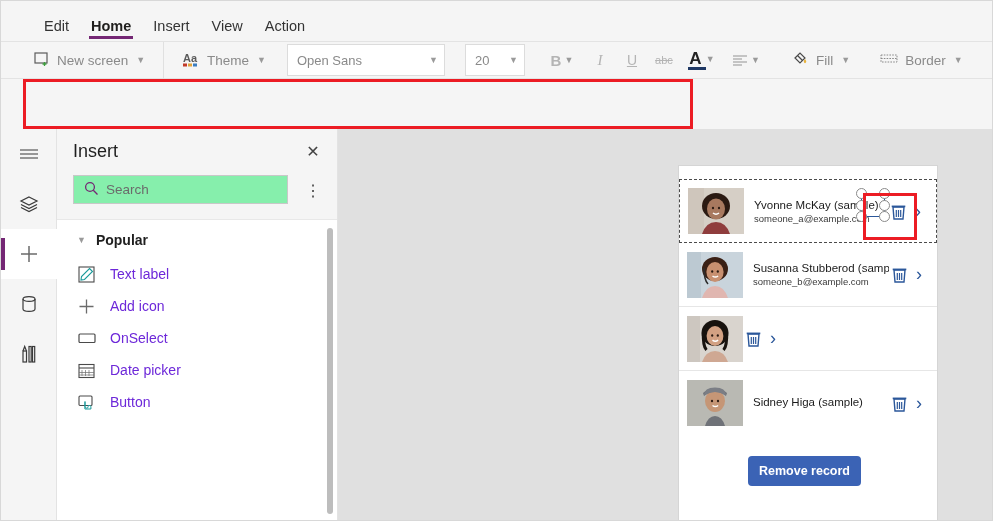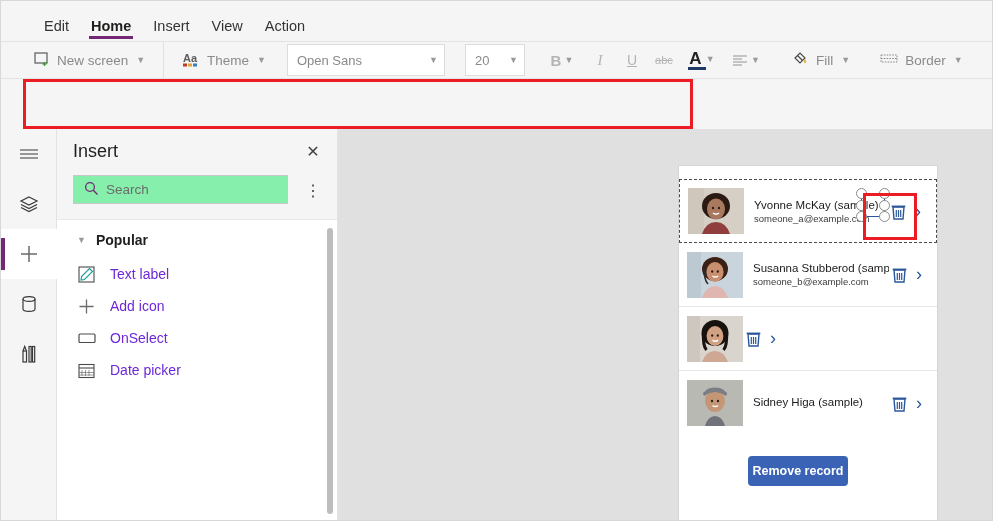--- a/index.html
+++ b/index.html
@@ -210,21 +210,21 @@
   .handle {
     position: absolute; width: 11px; height: 11px; border-radius: 50%;
     background: #ffffff; border: 1px solid #8a8a8a;
   }
   .red-box-icon {
     position: absolute; left: 862px; top: 192px; width: 54px; height: 47px;
     border: 3px solid #ec1c24; pointer-events: none; z-index: 30;
   }
 
   .remove-btn {
-    position: absolute; left: 69px; top: 290px; width: 100px; height: 30px;
+    position: absolute; left: 69px; top: 290px; width: 113px; height: 30px;
     background: #3b63b5; color: #fff; font-size: 12.5px; font-weight: bold;
     display: flex; align-items: center; justify-content: center;
     border-radius: 4px; cursor: pointer;
   }
 </style>
 </head>
 <body>
 
 <div id="app">
 
@@ -451,20 +451,29 @@
           <span class="ins-icon">
             <svg width="17" height="17" viewBox="0 0 17 17">
               <rect x="1" y="2.5" width="15" height="13" fill="none" stroke="#4a4a4a" stroke-width="1.1"></rect>
               <path d="M1 6h15" stroke="#4a4a4a" stroke-width="1.1"></path>
               <path d="M4 8v6M7.5 8v6M11 8v6M1 10.5h15M1 13h15" stroke="#6b6b6b" stroke-width="0.7"></path>
             </svg>
           </span>
           <span>Date picker</span>
         </div>
 
+        <div class="ins-item">
+          <span class="ins-icon">
+            <svg width="17" height="17" viewBox="0 0 17 17">
+              <rect x="1" y="2" width="13" height="9.5" rx="1" fill="none" stroke="#4a4a4a" stroke-width="1.1"></rect>
+              <path d="M7 7.5 v5 a1.6 1.6 0 0 0 3.2 0 v-1 h1.5 a1.2 1.2 0 0 1 1.2 1.2 v2.3 h-6 v-2 z" fill="#fff" stroke="#1a9a9a" stroke-width="1"></path>
+            </svg>
+          </span>
+          <span>Button</span>
+        </div>
 
         <div class="panel-scroll"></div>
       </div>
     </div>
 
     <div class="canvas">
       <div class="screen">
 
         <div class="gallery">
 

